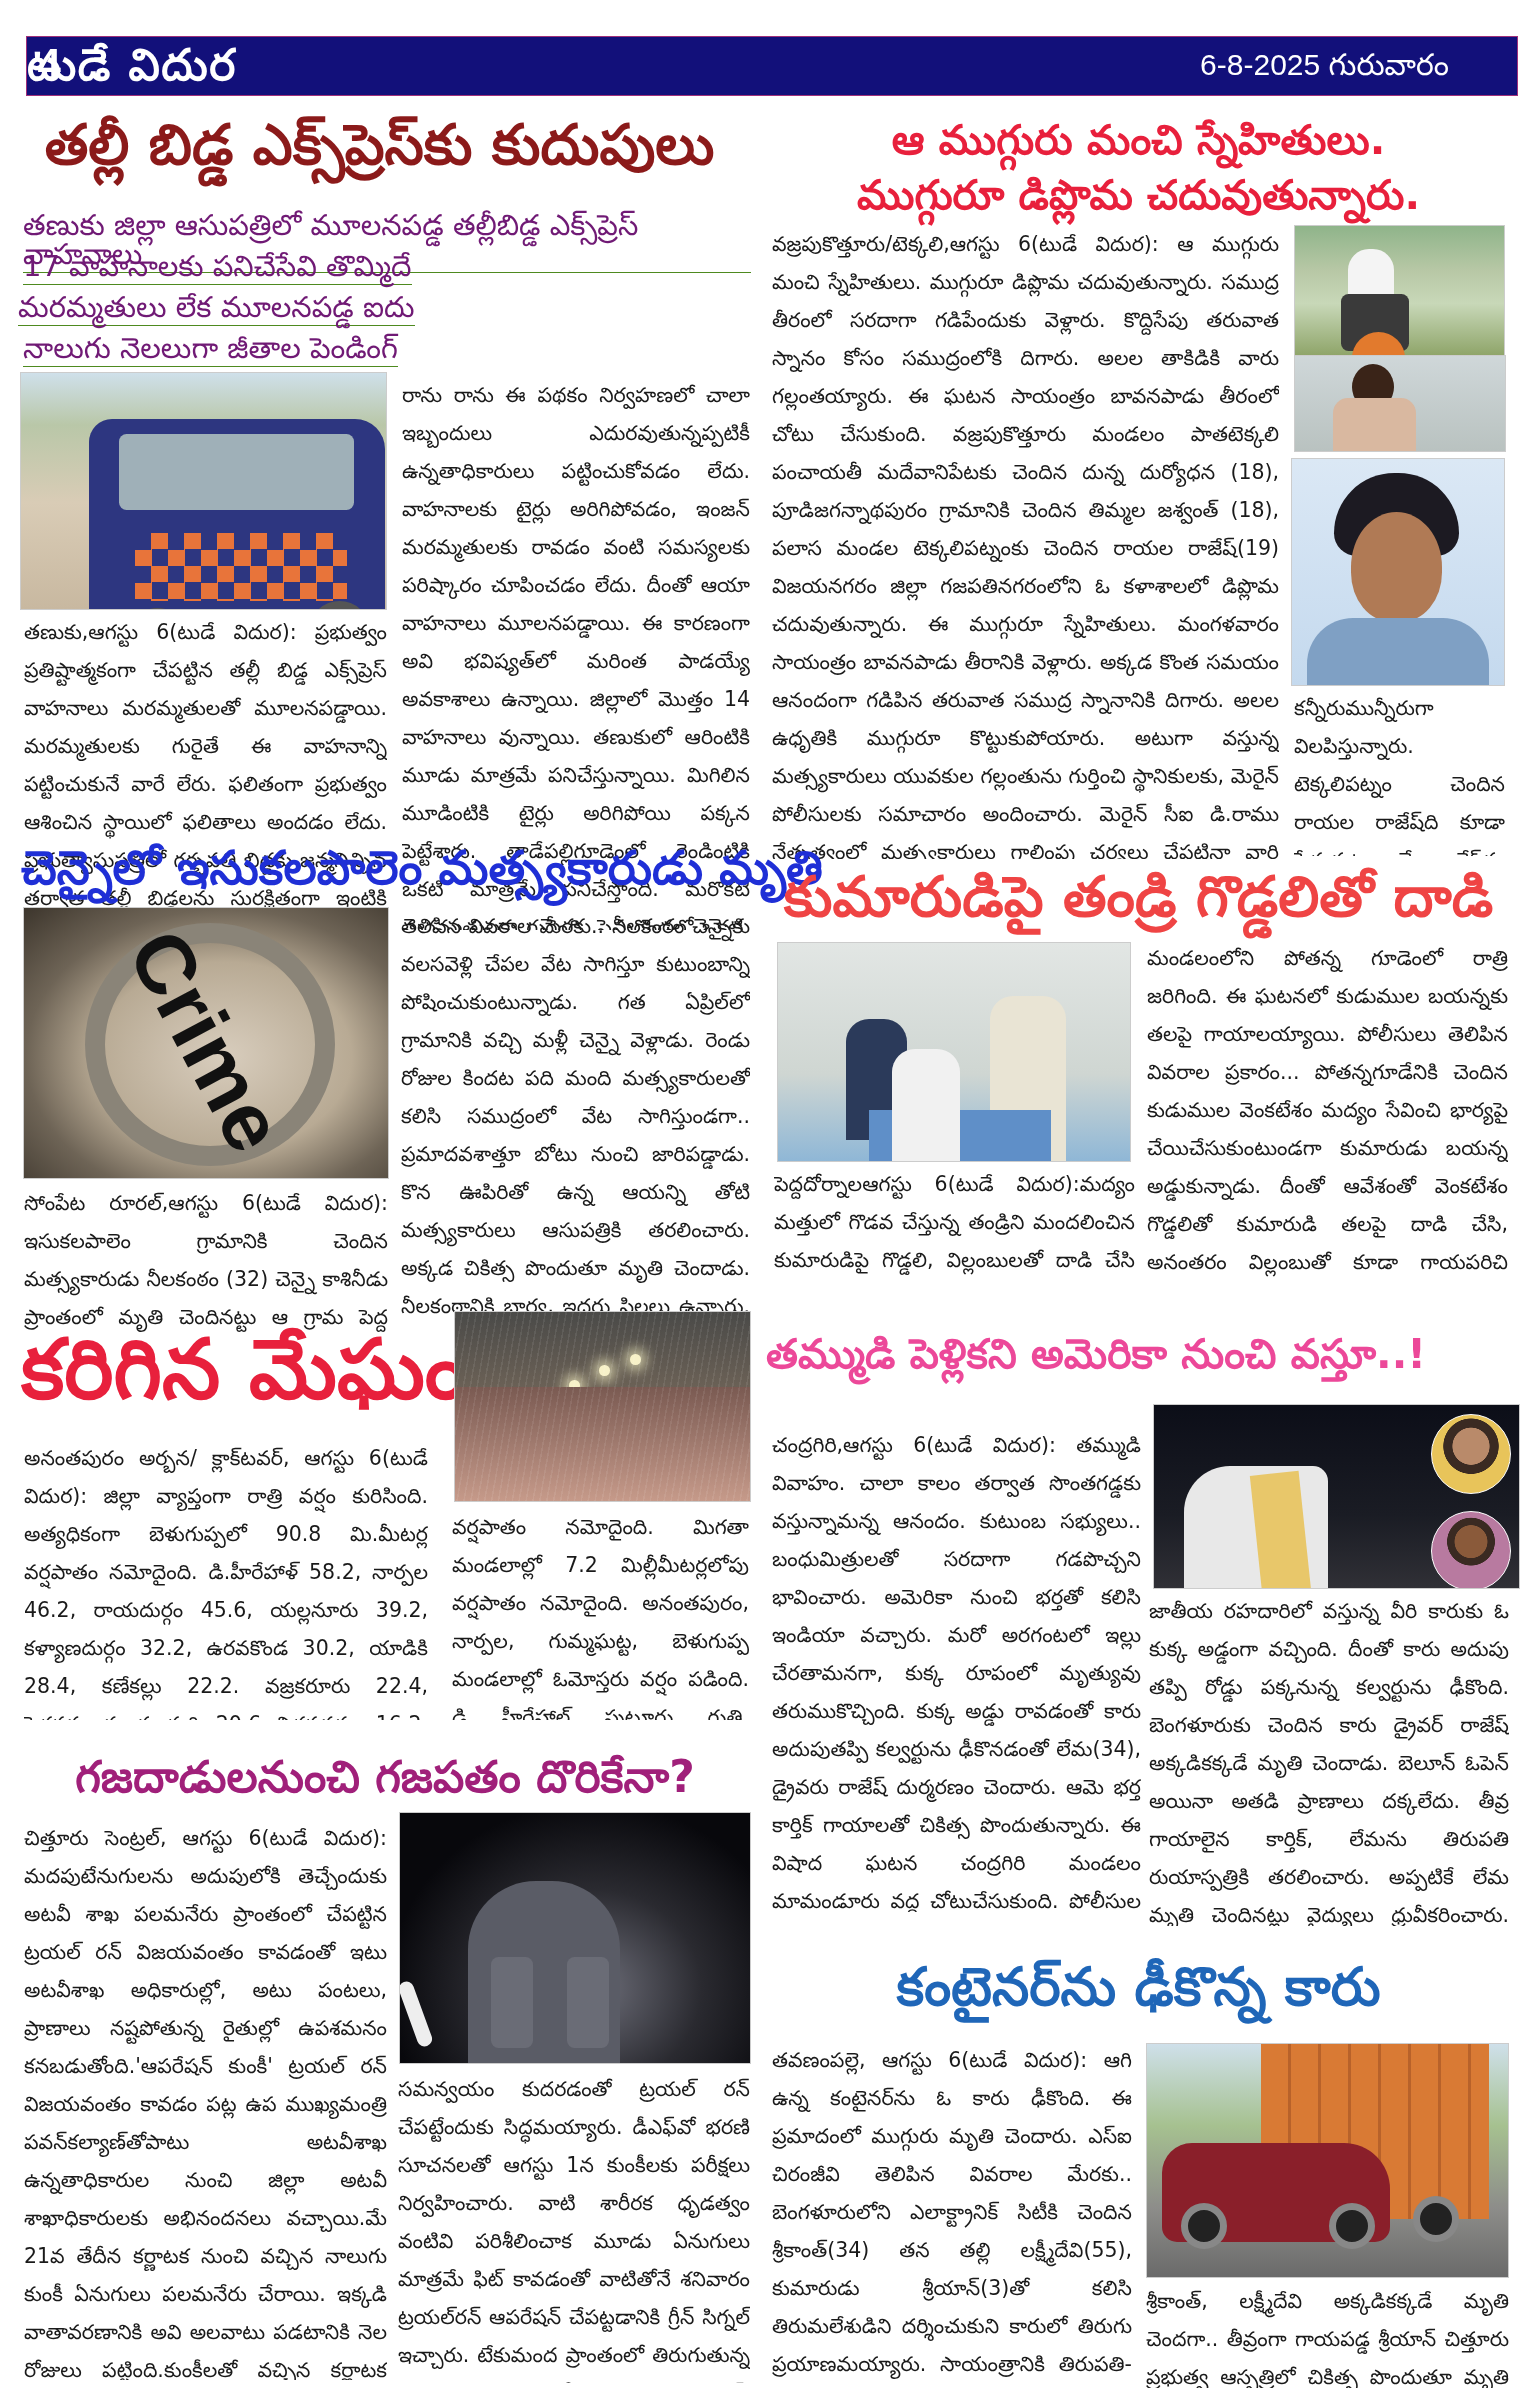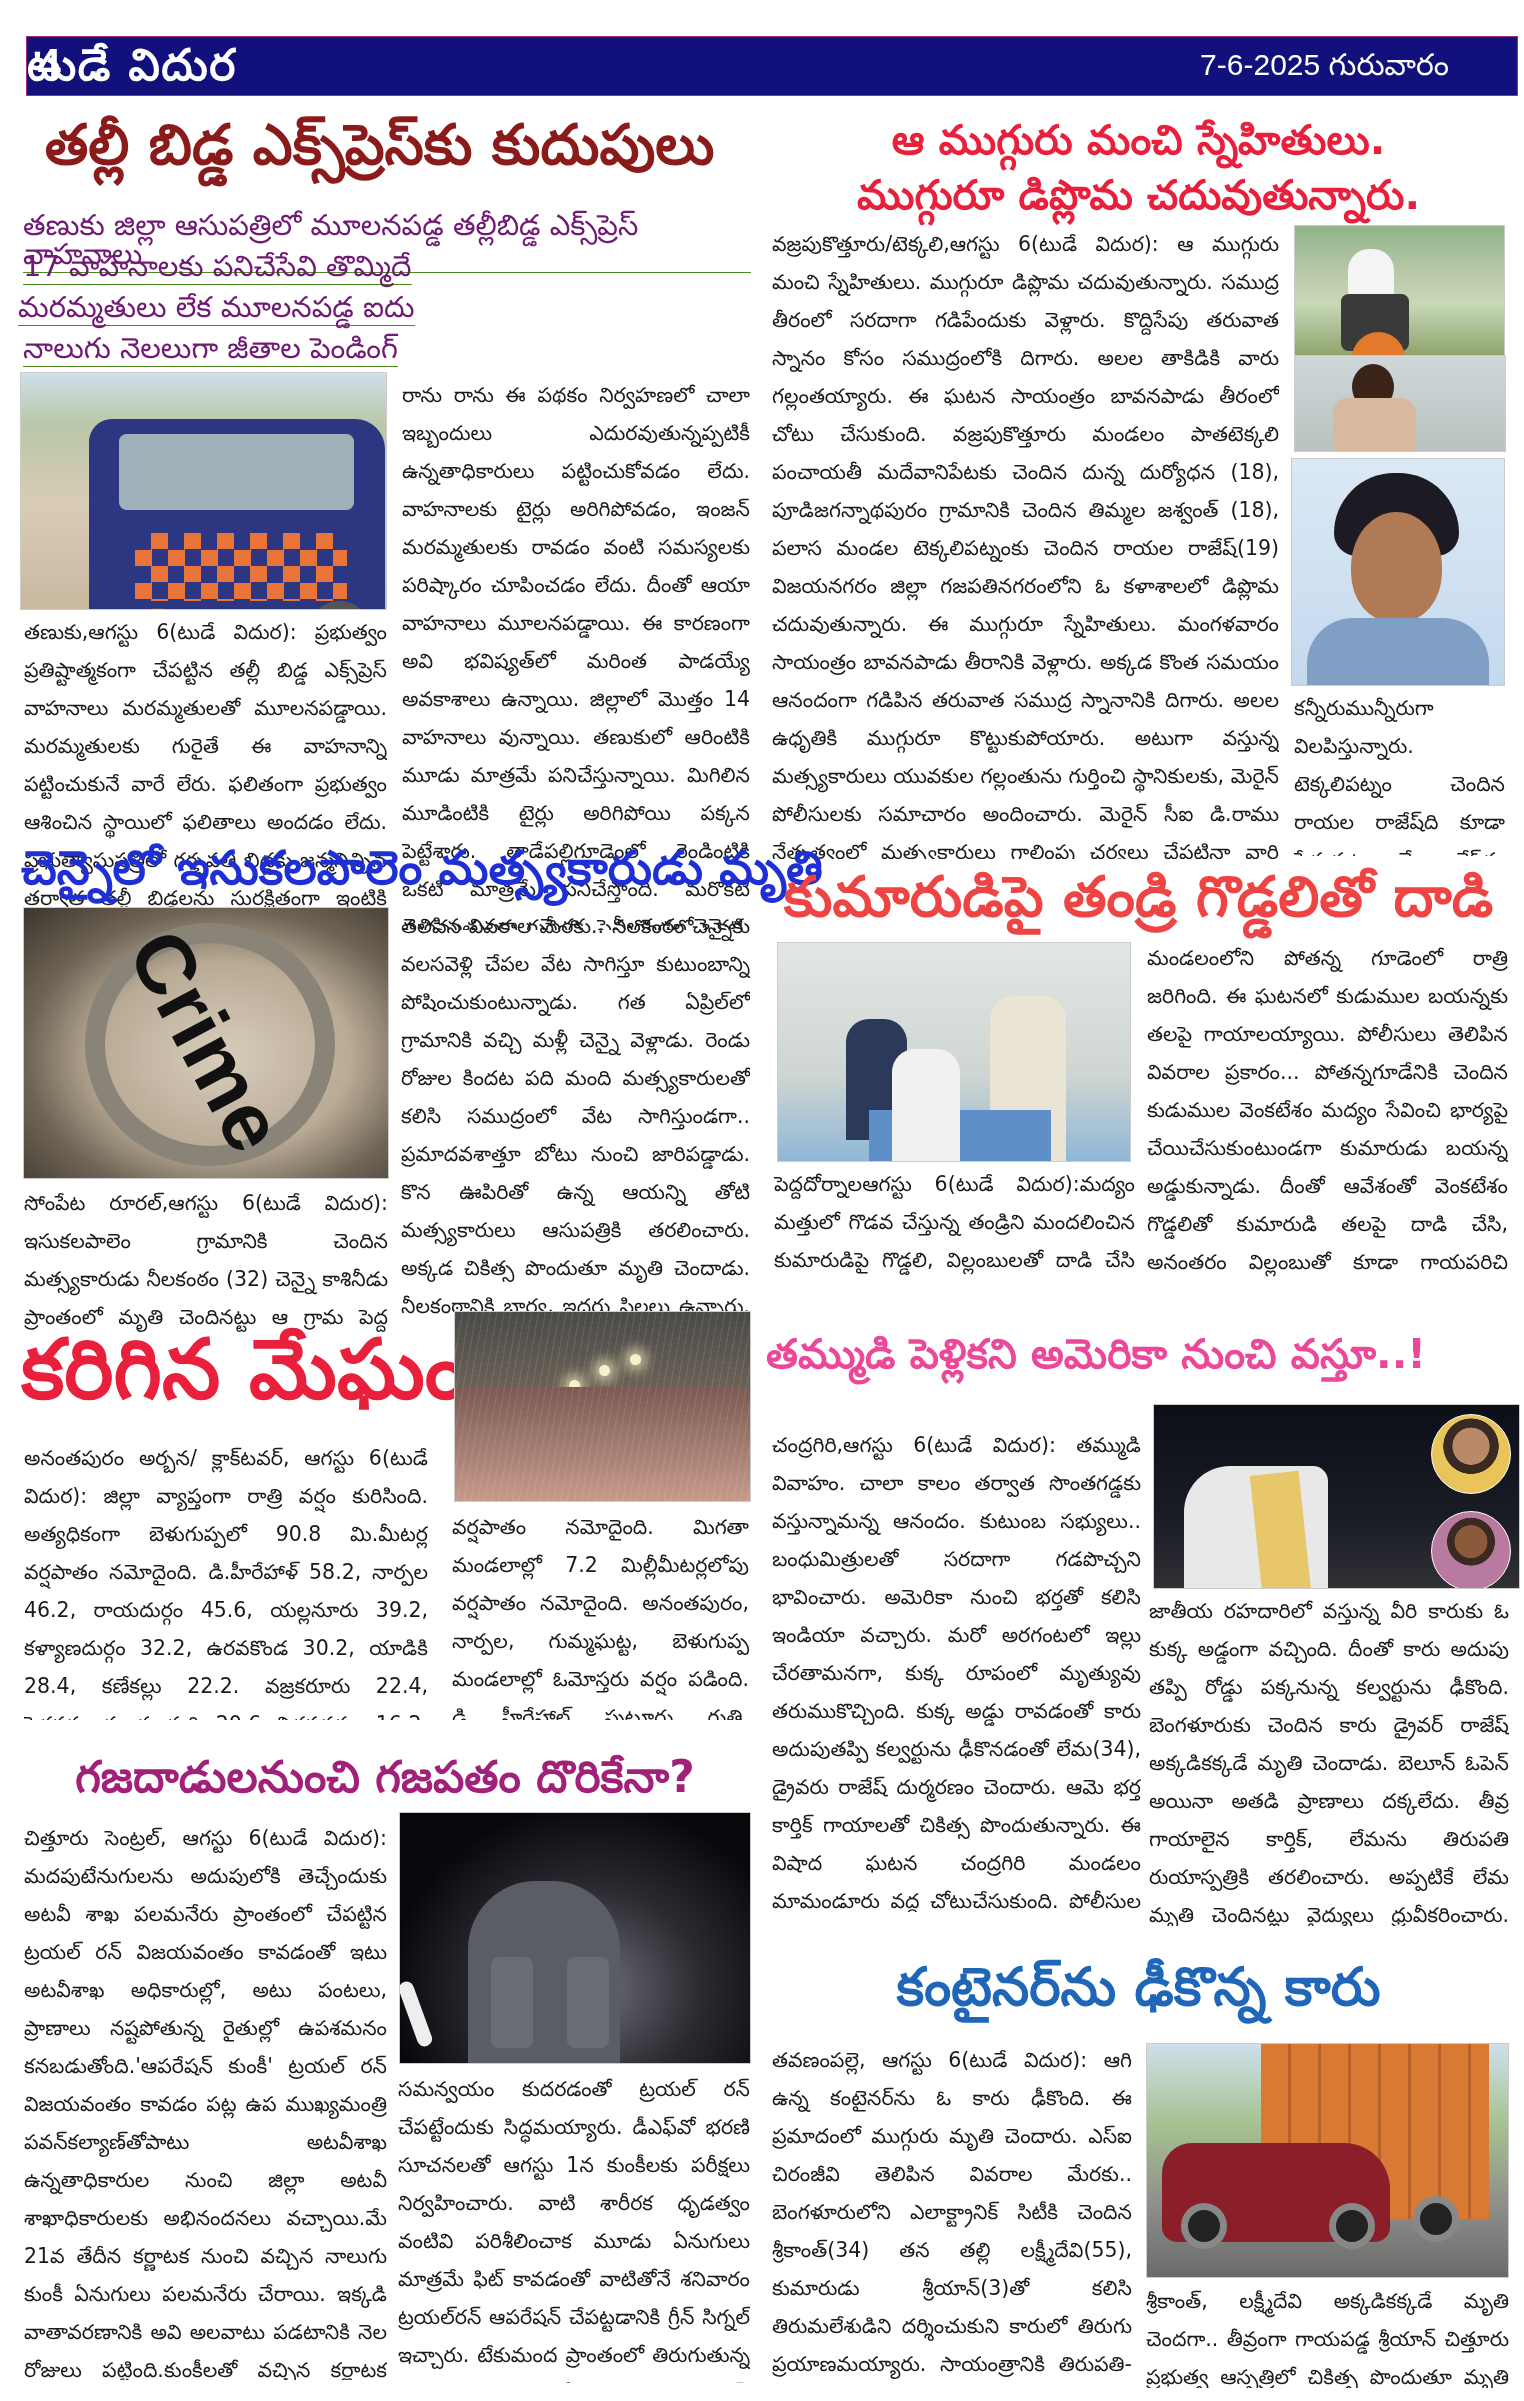--- a/index.html
+++ b/index.html
@@ -75,21 +75,21 @@
   .ph-truck .box { position: absolute; left: 114px; top: 0; width: 228px; height: 175px; background: repeating-linear-gradient(90deg, #d97a34 0 27px, #b8622a 27px 30px); }
   .ph-truck .car { position: absolute; left: 15px; top: 99px; width: 228px; height: 99px; background: #8a1f2a; border-radius: 30px 46px 15px 15px; }
   .ph-truck .w { position: absolute; width: 46px; height: 46px; border-radius: 50%; background: #222; border: 7.6px solid #888; }
 </style>
 </head>
 <body>
 
 <header class="masthead">
   <span class="page-no">4</span>
   <span class="paper-name">టుడే విదుర</span>
-  <span class="date">7-6-2025 గురువారం</span>
+  <span class="date">6-8-2025 గురువారం</span>
 </header>
 
 <section>
   <h1 class="headline" style="left:23px; width:713px; top:114px; font-size:56px; color:#8b1a1a;">తల్లీ బిడ్డ ఎక్స్‌ప్రెస్‌కు కుదుపులు</h1>
   <div class="subhead" style="left:23px; width:728px; top:211px;"><span>తణుకు జిల్లా ఆసుపత్రిలో మూలనపడ్డ తల్లీబిడ్డ ఎక్స్‌ప్రెస్ వాహనాలు</span></div>
   <div class="subhead" style="left:23px; width:728px; top:252px;"><span>17 వాహనాలకు పనిచేసేవి తొమ్మిదే</span></div>
   <div class="subhead" style="left:18px; width:728px; top:293px;"><span>మరమ్మతులు లేక మూలనపడ్డ ఐదు</span></div>
   <div class="subhead" style="left:23px; width:728px; top:334px;"><span>నాలుగు నెలలుగా జీతాల పెండింగ్</span></div>
 
   <div class="photo ph-van" style="left:20px; top:372px; width:367px; height:238px;">

